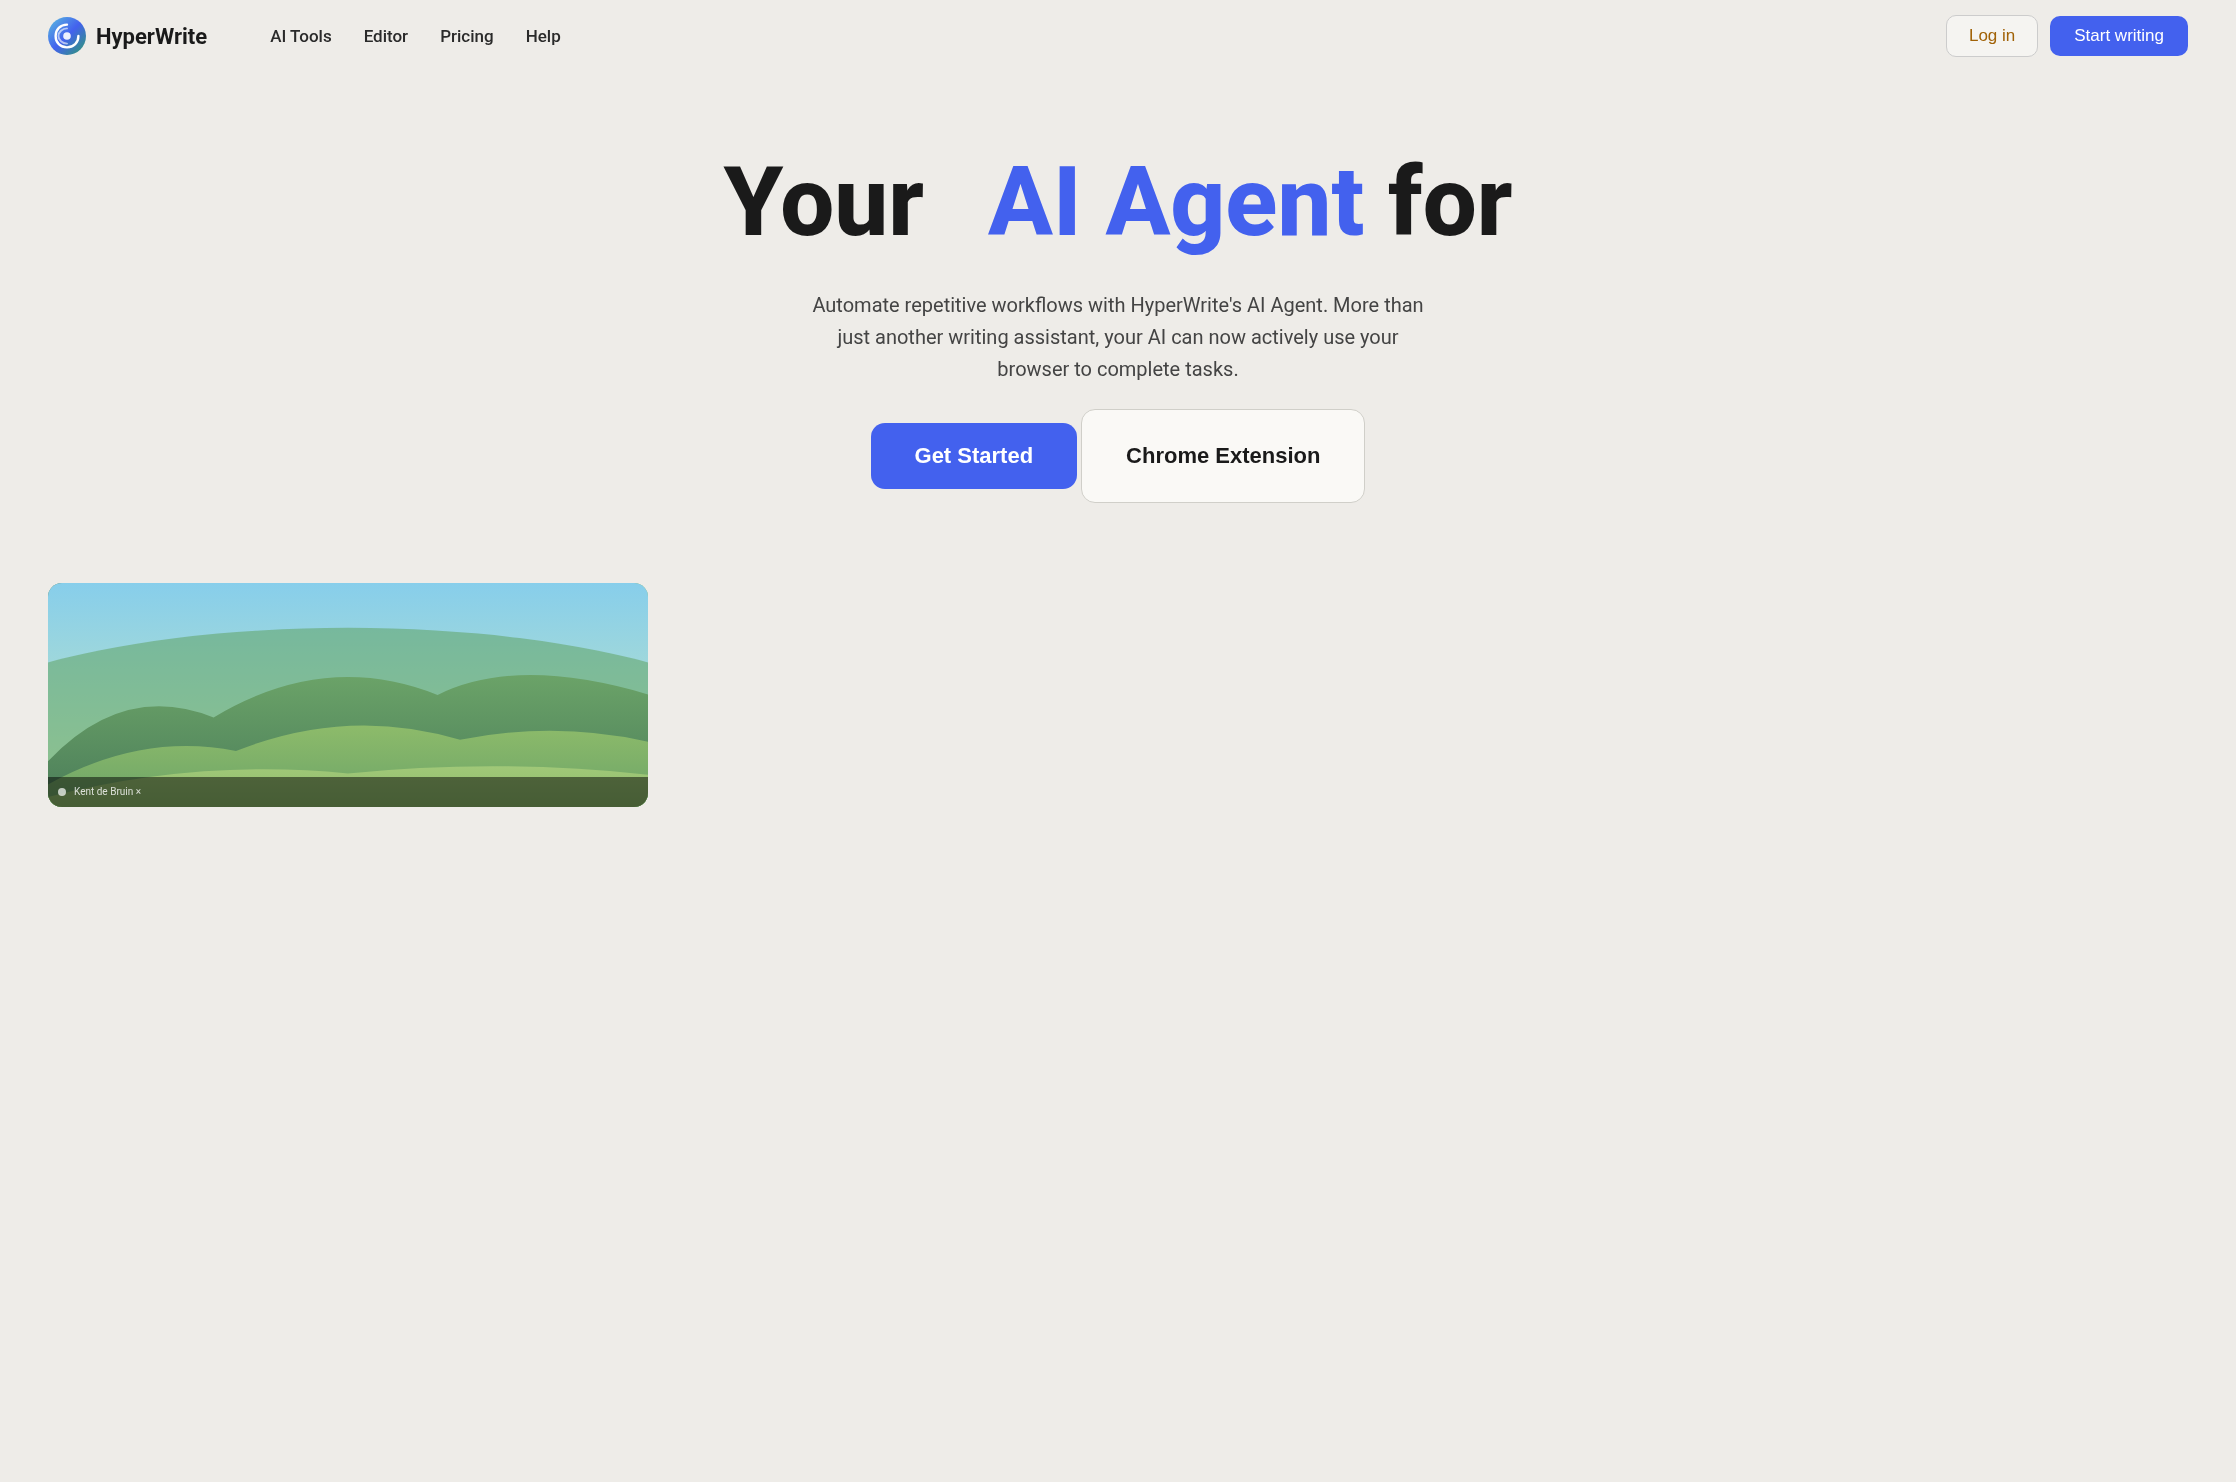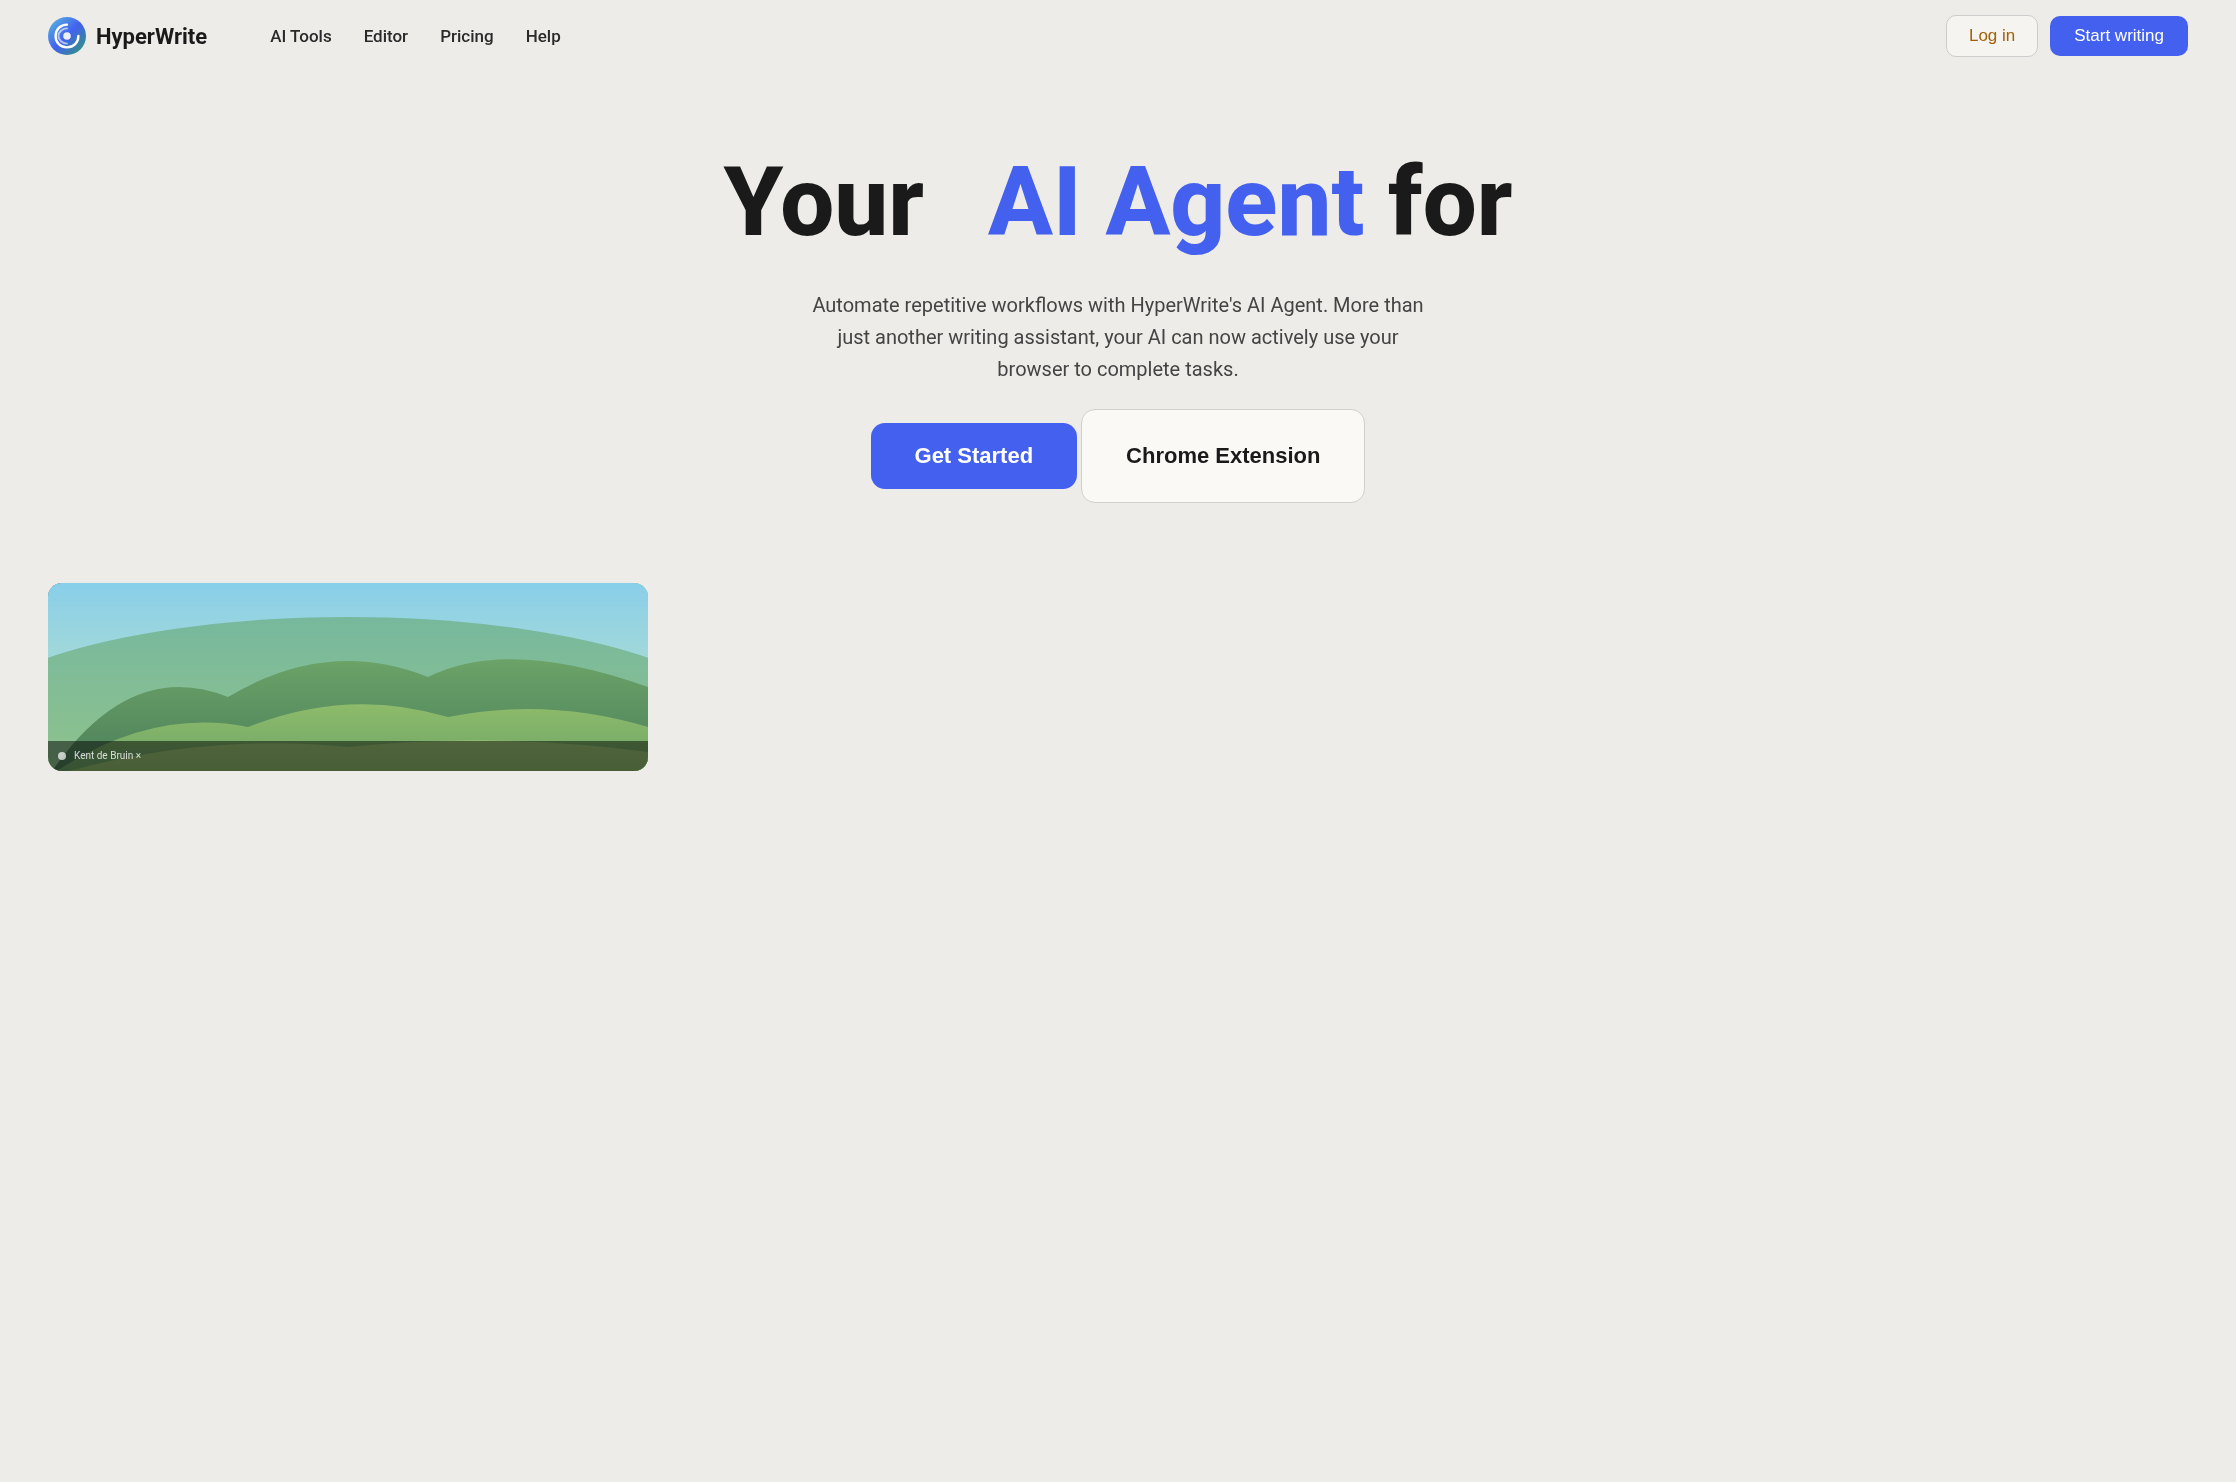--- a/index.html
+++ b/index.html
@@ -157,21 +157,21 @@
     
     .preview-section {
       padding: 0 48px;
       display: flex;
       justify-content: flex-start;
       margin-top: 20px;
     }
 
     .preview-image-container {
       width: 600px;
-      height: 188px;
+      height: 224px;
       border-radius: 14px;
       overflow: hidden;
       background: linear-gradient(160deg, #4a7c59 0%, #6ba368 30%, #8dbb6a 60%, #a0c878 80%, #b8d98c 100%);
       position: relative;
     }
 
     .preview-overlay-bar {
       position: absolute;
       bottom: 0;
       left: 0;

